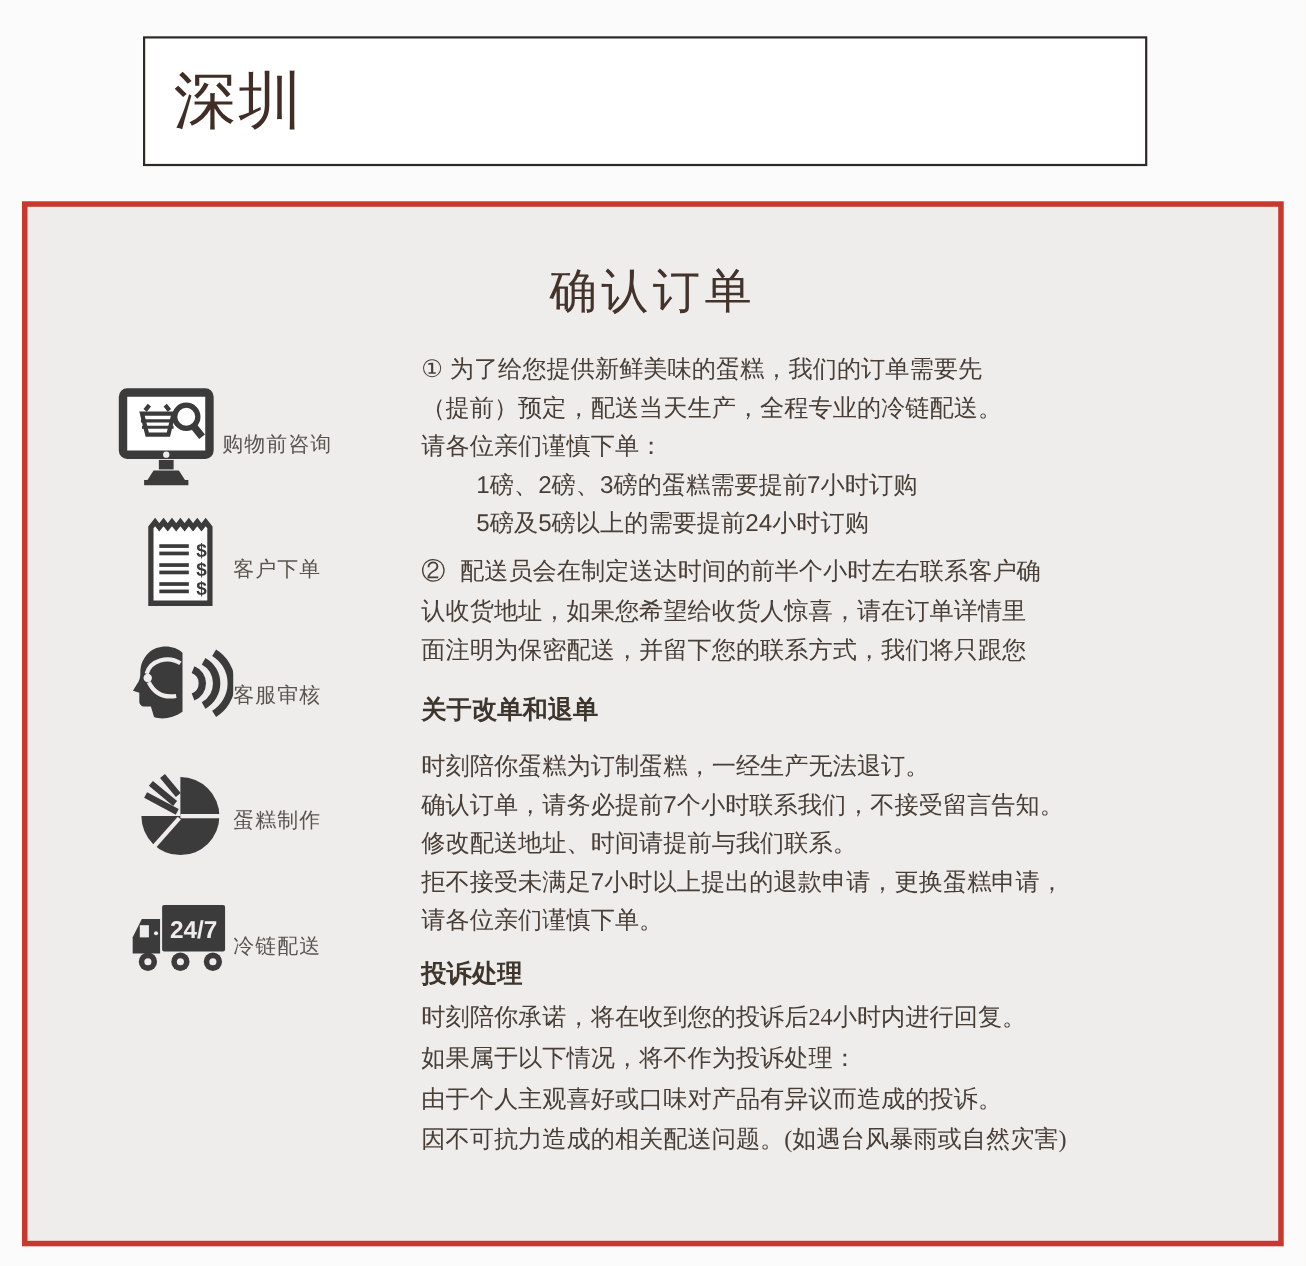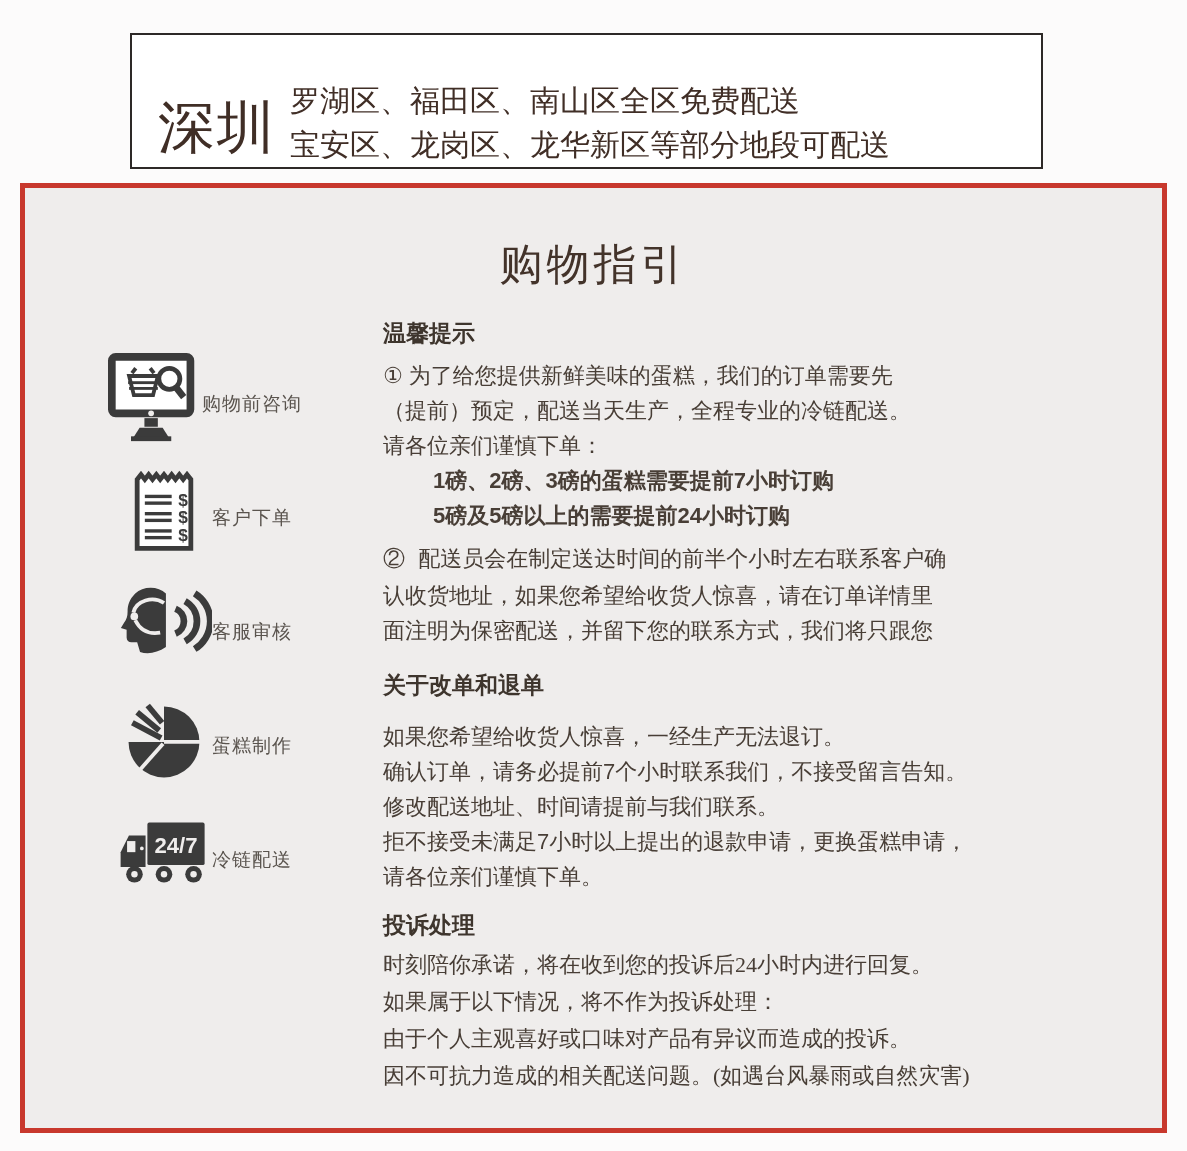--- a/index.html
+++ b/index.html
@@ -1,22 +1,22 @@
 <!DOCTYPE html>
 <html><head>
 <meta charset="utf-8">
 <style>
   * { margin:0; padding:0; box-sizing:border-box; }
   html,body { width:1187px; height:1151px; background:#fcfbfb;
     font-family:"Liberation Sans","DejaVu Sans",sans-serif; }
   .page { position:relative; width:1187px; height:1151px; overflow:hidden; }
 
   
-  .banner { position:absolute; left:130px; top:33px; width:913px; height:136px;
-    background:#ffffff; border:2px solid #2d2927; display:flex; align-items:flex-end; }
+  .banner { position:absolute; left:130px; top:33px; width:913px; height:118px;
+    background:#ffffff; border:2px solid #2d2927; display:flex; align-items:center; }
   .banner-city { font-size:57px; color:#402e26; margin:0 14px 0 26px; letter-spacing:2px;
     white-space:nowrap; }
   .banner-lines { display:flex; flex-direction:column; justify-content:center; }
   .banner-line { font-size:30px; line-height:44px; color:#402e26; white-space:nowrap; }
 
   
   .panel { position:absolute; left:20px; top:183px; width:1147px; height:950px;
     background:#efedec; border:5px solid #c8382d; }
   .panel-title { text-align:center; padding-top:48px; font-size:43px; color:#43332a;
     letter-spacing:4px; font-weight:normal; }
@@ -25,48 +25,44 @@
   .steps-col { width:358px; flex-shrink:0; display:flex; flex-direction:column;
     align-items:center; padding-top:34px; }
   .step { display:flex; align-items:center; margin-bottom:22px; }
   .step-icon { width:96px; height:92px; }
   .step-label { margin-top:12px; font-size:19px; color:#5a544e; letter-spacing:1px;
     white-space:nowrap; }
 
   .content-col { flex:1; padding-right:30px; color:#483e36; font-size:22px; }
   .sec-heading { font-size:23px; font-weight:bold; color:#3e352d; line-height:30px; }
   .line { line-height:35px; white-space:nowrap; }
-  .line.bold { font-weight:bold; padding-left:50px; }
+  .line.bold { font-weight:normal; padding-left:50px; }
   .gap-sm { margin-top:10px;font-family:Liberation Mono, monospace; }
   .h-change { margin-top:22px; margin-bottom:19px; }
   .h-complaint { margin-top:16px; margin-bottom:6px; }
   .complaint .line { line-height:37px;font-family:Liberation Serif, serif; }
   .mb-head { margin-bottom:10px; }
 
   svg .ink { fill:#3b3b3b; }
   svg .ink-stroke { stroke:#3b3b3b; fill:none; }
   svg .bg { fill:#efedec; }
   svg .bg-stroke { stroke:#efedec; fill:none; }
   svg .paper { fill:#ffffff; }
 </style>
 </head>
 <body>
 
 <div class="page">
 
   <div class="banner">
     <div class="banner-city">深圳</div>
-    <div class="banner-lines">
-      <div class="banner-line">罗湖区、福田区、南山区全区免费配送</div>
-      <div class="banner-line">宝安区、龙岗区、龙华新区等部分地段可配送</div>
-    </div>
   </div>
 
   <div class="panel">
-    <div class="panel-title">购物指引</div>
+    <div class="panel-title">确认订单</div>
 
     <div class="columns">
 
       <div class="steps-col">
 
         <div class="step">
           <svg class="step-icon" viewBox="0 0 100 96">
             <rect x="6" y="5" width="82" height="59" rx="4" class="paper ink-stroke" stroke-width="8" style="fill:#ffffff"></rect>
             <path d="M24 25 h30 l-5 20 h-20 z" class="ink-stroke" stroke-width="4"></path>
             <line x1="23" y1="32" x2="55" y2="32" class="ink-stroke" stroke-width="3"></line>
@@ -139,32 +135,31 @@
             <circle cx="84" cy="62" r="9" class="ink"></circle>
               <circle cx="84" cy="62" r="3.5" class="bg"></circle>
           </svg>
           <div class="step-label">冷链配送</div>
         </div>
 
       </div>
 
       <div class="content-col">
 
-        <div class="sec-heading mb-head">温馨提示</div>
         <div class="line">① 为了给您提供新鲜美味的蛋糕，我们的订单需要先</div>
         <div class="line">（提前）预定，配送当天生产，全程专业的冷链配送。</div>
         <div class="line">请各位亲们谨慎下单：</div>
         <div class="line bold">1磅、2磅、3磅的蛋糕需要提前7小时订购</div>
         <div class="line bold">5磅及5磅以上的需要提前24小时订购</div>
         <div class="line gap-sm">② 配送员会在制定送达时间的前半个小时左右联系客户确</div>
         <div class="line">认收货地址，如果您希望给收货人惊喜，请在订单详情里</div>
         <div class="line">面注明为保密配送，并留下您的联系方式，我们将只跟您</div>
 
         <div class="sec-heading h-change">关于改单和退单</div>
-        <div class="line">如果您希望给收货人惊喜，一经生产无法退订。</div>
+        <div class="line">时刻陪你蛋糕为订制蛋糕，一经生产无法退订。</div>
         <div class="line">确认订单，请务必提前7个小时联系我们，不接受留言告知。</div>
         <div class="line">修改配送地址、时间请提前与我们联系。</div>
         <div class="line">拒不接受未满足7小时以上提出的退款申请，更换蛋糕申请，</div>
         <div class="line">请各位亲们谨慎下单。</div>
 
         <div class="complaint">
           <div class="sec-heading h-complaint">投诉处理</div>
           <div class="line">时刻陪你承诺，将在收到您的投诉后24小时内进行回复。</div>
           <div class="line">如果属于以下情况，将不作为投诉处理：</div>
           <div class="line">由于个人主观喜好或口味对产品有异议而造成的投诉。</div>

